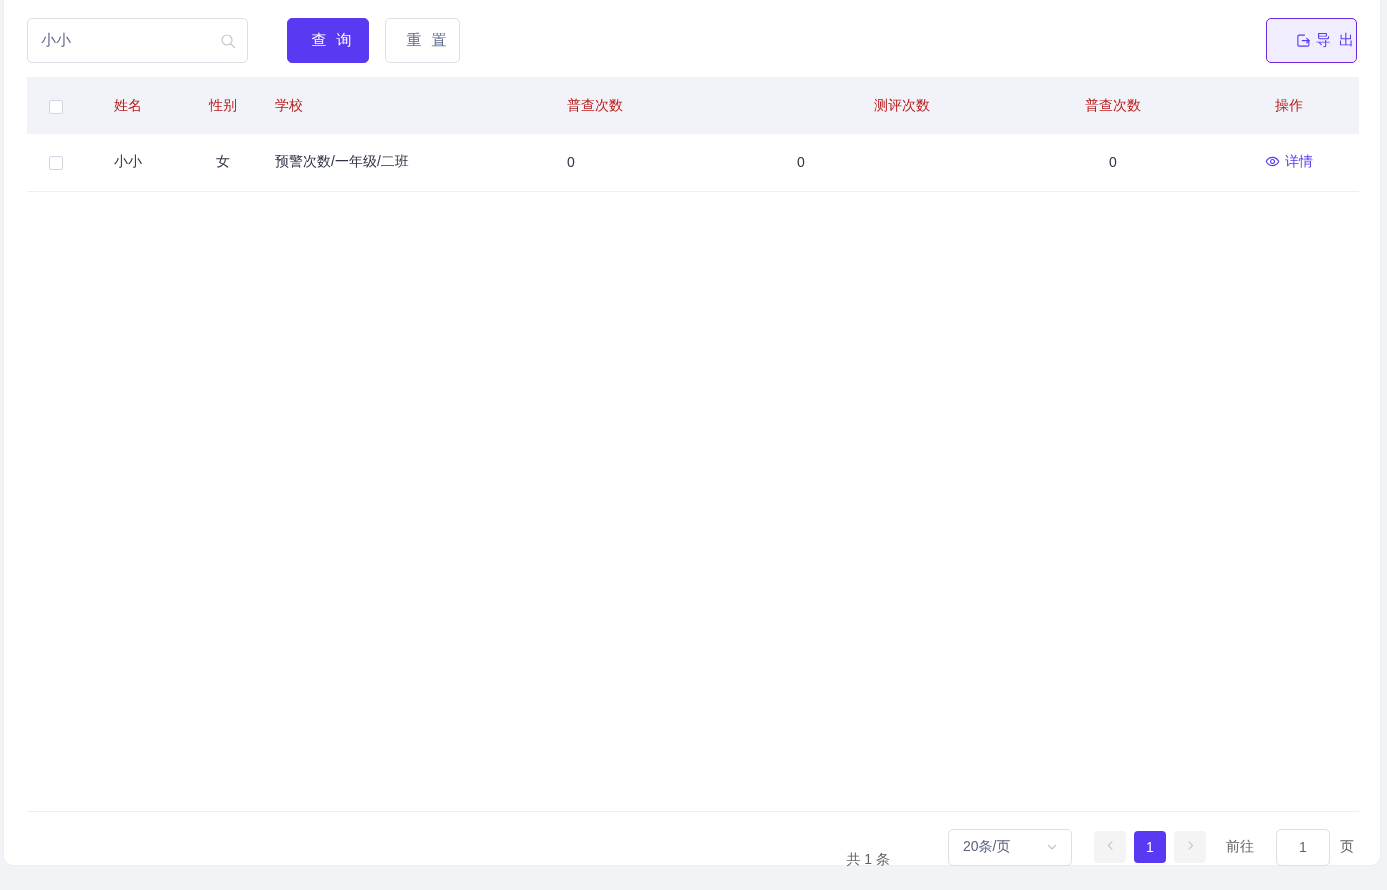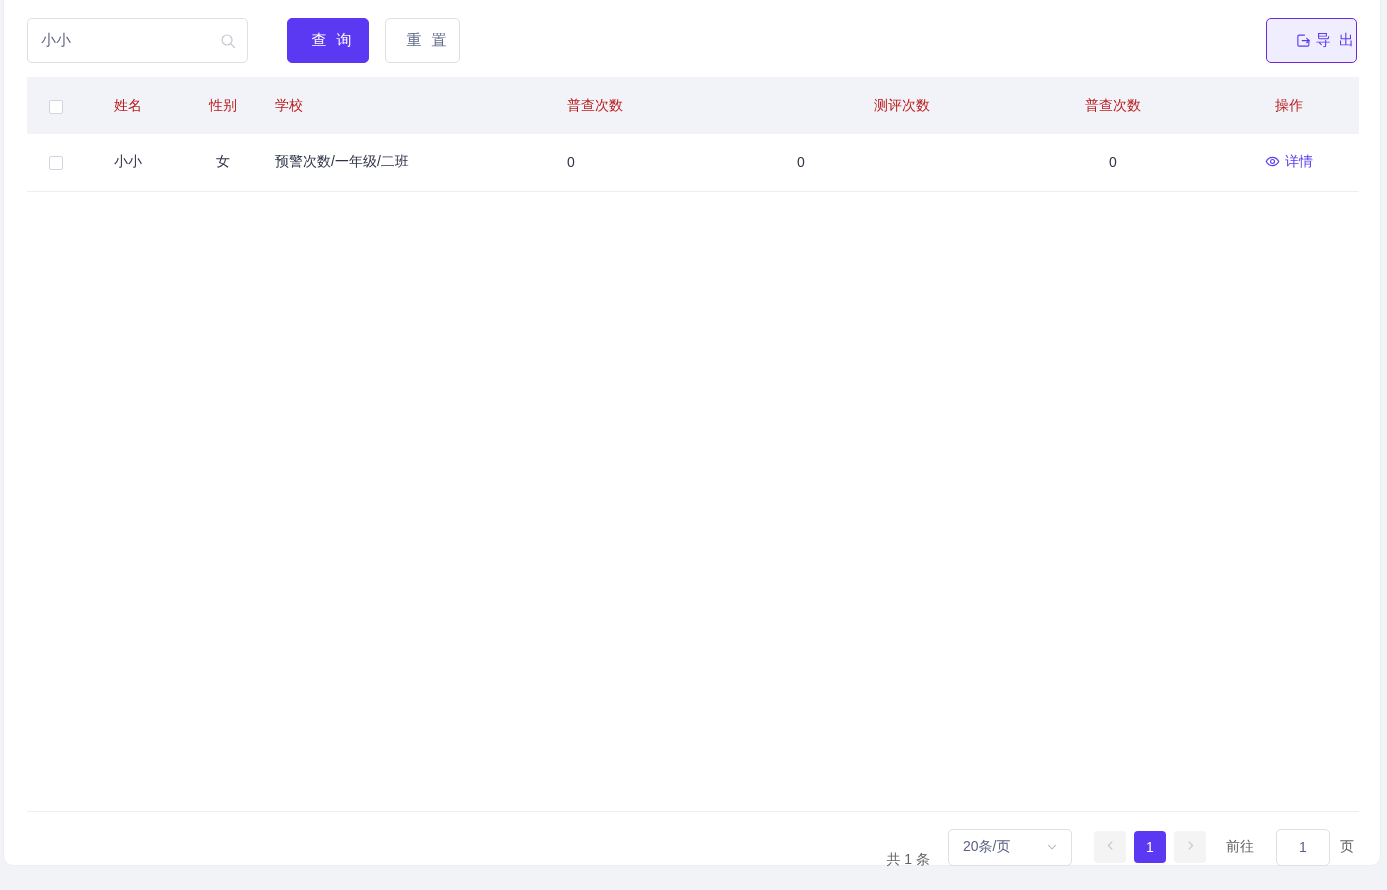--- a/index.html
+++ b/index.html
@@ -241,20 +241,21 @@
     border-radius: 5px;
     box-sizing: border-box;
     background: #fff;
     display: flex;
     align-items: center;
     justify-content: space-between;
     padding: 0 12px 0 14px;
     color: #5b6080;
     cursor: pointer;
     margin-right: 22px;
+    margin-left: 40px;
   }
   .pg-select .caret {
     color: #b9bccb;
     display: inline-flex;
     align-items: center;
   }
   .pg-btn {
     width: 32px;
     height: 32px;
     border-radius: 4px;

